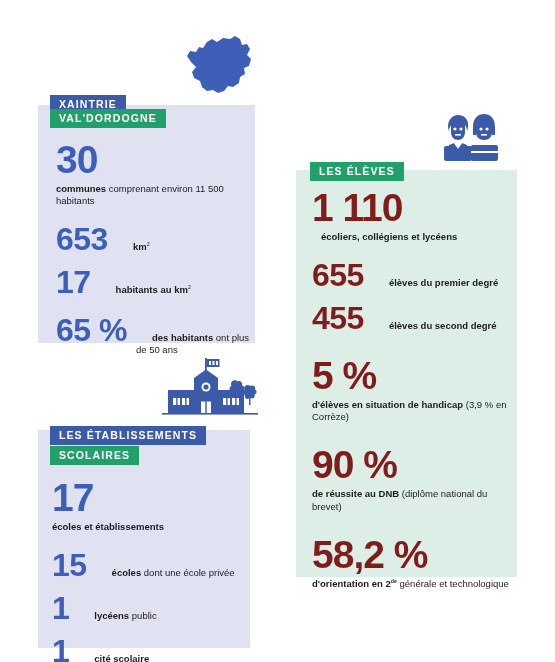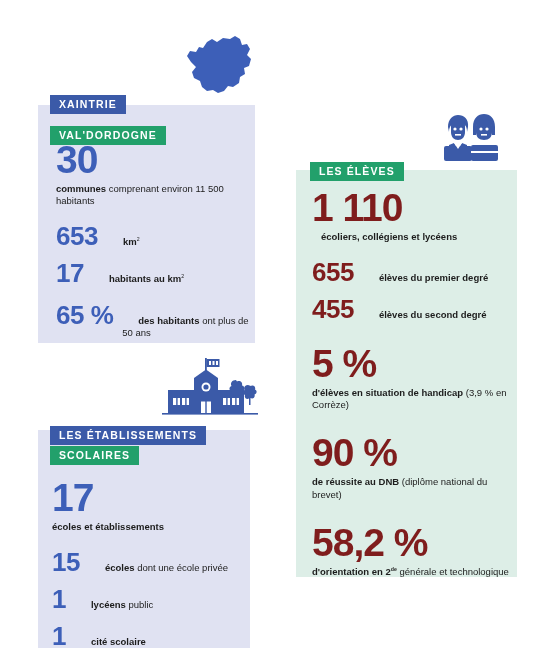--- a/index.html
+++ b/index.html
@@ -35,21 +35,21 @@
     font-size:10.5px;
     letter-spacing:1.1px;
     padding:4px 9px 4px 9px;
     line-height:1.05;
     white-space:nowrap;
   }
   .badge-blue{background:#3b5aa8;}
   .badge-green{background:#22a06b;}
 
   #badge-xaintrie{position:absolute;left:50px;top:95px;}
-  #badge-valdordogne{position:absolute;left:50px;top:126px;}
+  #badge-valdordogne{position:absolute;left:50px;top:109px;}
   #badge-etablissements{position:absolute;left:50px;top:426px;}
   #badge-scolaires{position:absolute;left:50px;top:446px;}
   #badge-eleves{position:absolute;left:310px;top:162px;}
 
   
   .stats{position:absolute;}
   #stats-territory{left:56px;top:140px;width:196px;}
   #stats-schools{left:52px;top:478px;width:200px;}
   #stats-students{left:312px;top:188px;width:200px;}
 
@@ -58,21 +58,21 @@
 
   .num{
     font-weight:bold;
     line-height:1;
     white-space:nowrap;
   }
   .num-blue{color:#3d5fb8;}
   .num-green{color:#7f1d1d;}
 
   .big{font-size:39px;letter-spacing:-1px;}
-  .mid{font-size:26px;letter-spacing:-0.5px;}
+  .mid{font-size:32px;letter-spacing:-0.5px;}
 
   .desc{
     font-size:9.5px;
     color:#1c1c1c;
     line-height:1.28;
   }
   .desc b{font-weight:bold;padding-left:16px;}
   .desc .reg{font-weight:normal;}
   .desc-ind{margin-left:9px;}
 

